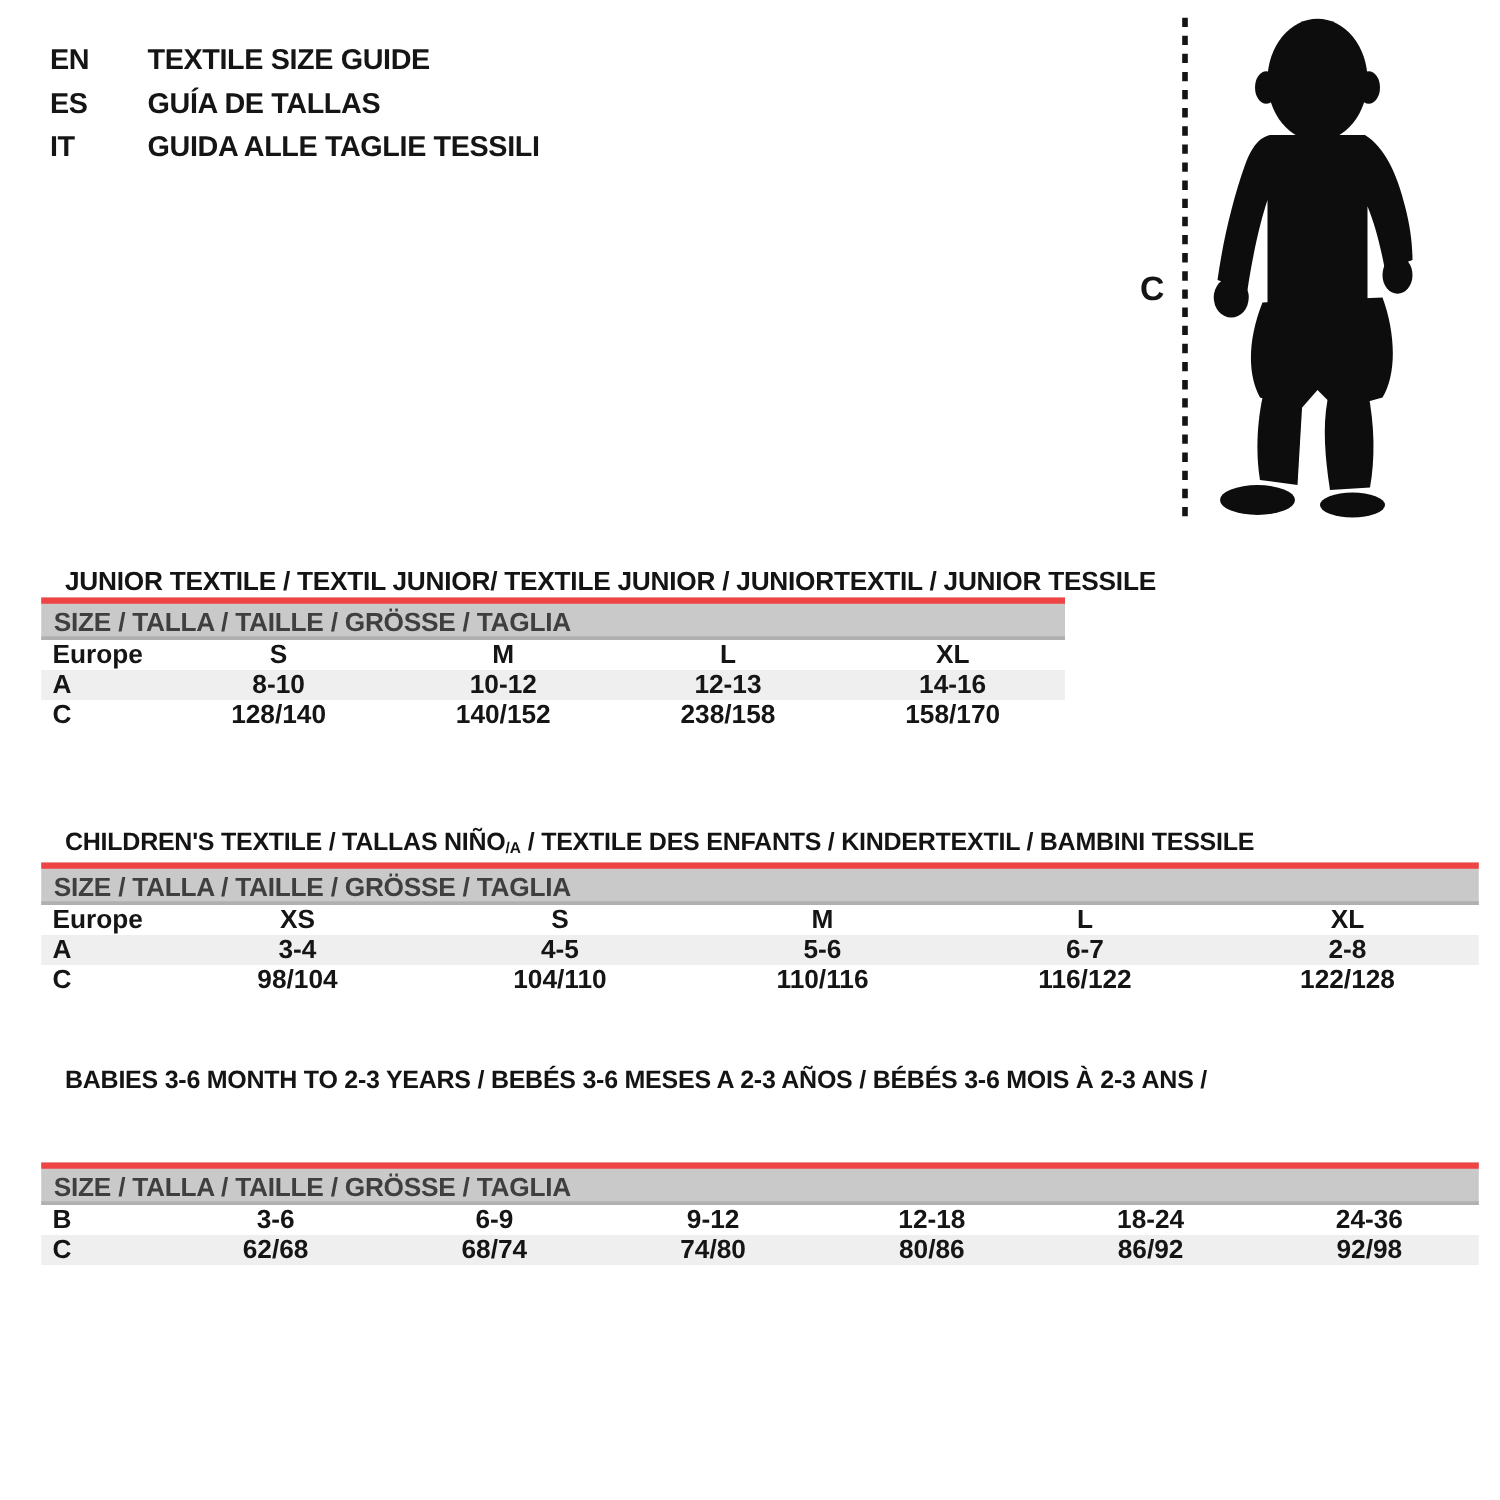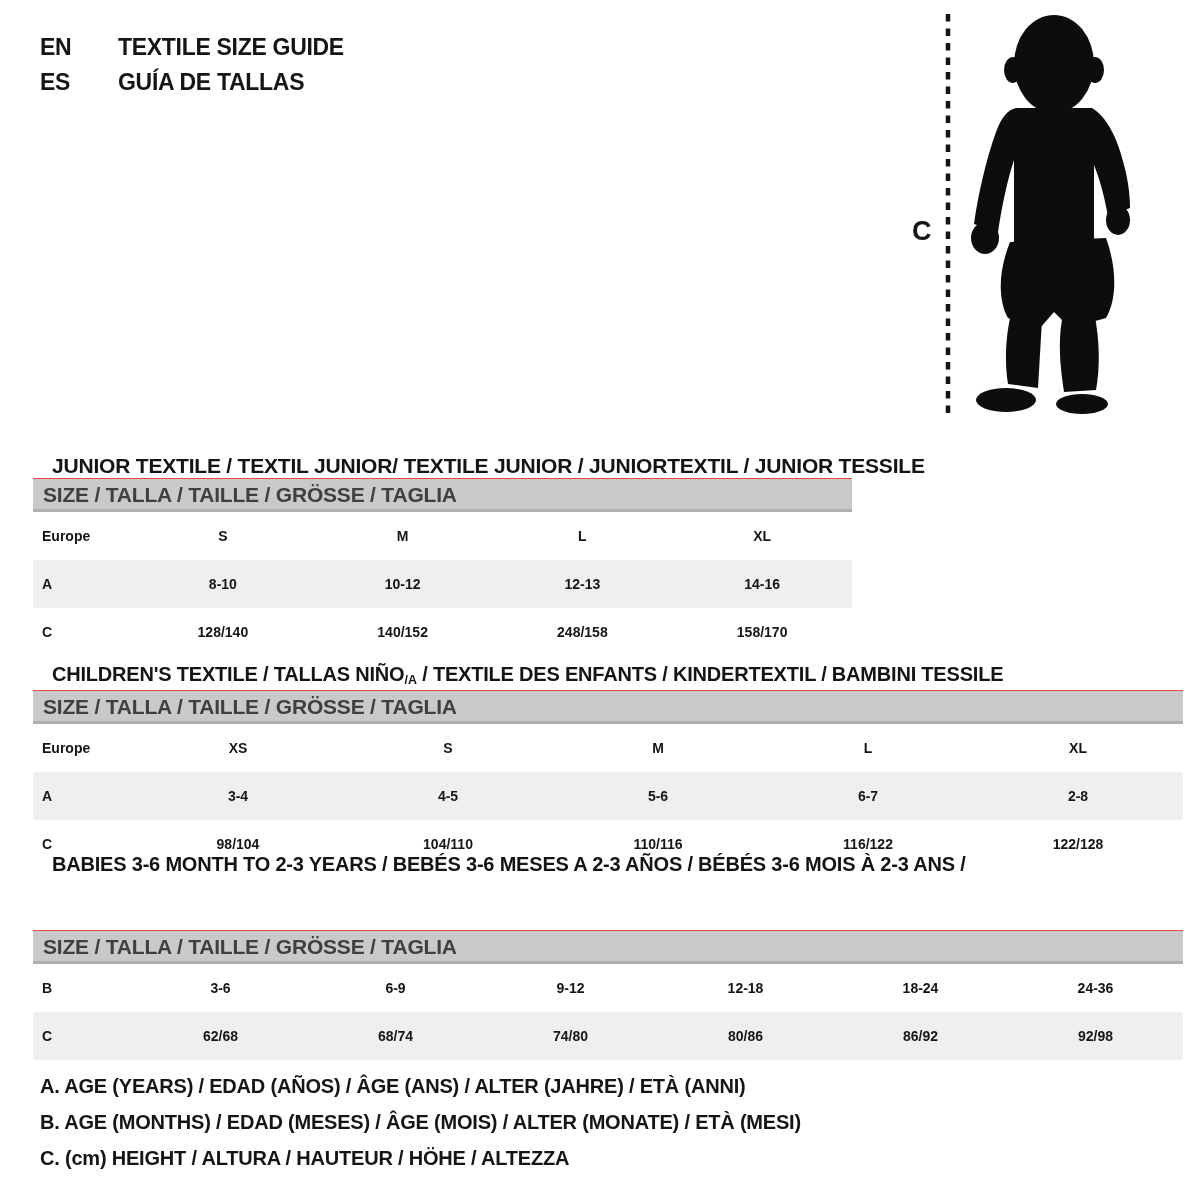--- a/index.html
+++ b/index.html
@@ -24,44 +24,48 @@
   #head-babies{left:36px;top:832px;line-height:33px;}
   .sec-head .line{display:block;}
   .subsup{font-size:0.62em;vertical-align:-0.22em;letter-spacing:0;}
   
   .table{position:absolute;left:33px;}
   #table-0{top:478px;width:819px;}
   #table-1{top:690px;width:1150px;}
   #table-2{top:930px;width:1150px;}
   .size-bar{
     height:34px;line-height:31px;box-sizing:border-box;background:#c9c9c9;
-    border-bottom:3px solid #b0b0b0;border-top:1px solid #ef4444;
+    border-bottom:3px solid #b0b0b0;border-top:5px solid #ef4444;
     color:#3f3f3f;font-size:21px;padding-left:10px;letter-spacing:-0.2px;
   }
-  .trow{display:flex;height:48px;align-items:center;font-size:14px;background:#ffffff;}
+  .trow{display:flex;height:24px;align-items:center;font-size:21px;background:#ffffff;}
   .trow.shaded{background:#efefef;}
   .tlabel{width:100px;flex:0 0 100px;padding-left:9px;box-sizing:border-box;}
   .tcell{flex:1;text-align:center;}
   
   .legend{position:absolute;left:40px;top:1068px;font-size:20px;letter-spacing:-0.2px;}
   .legend-line{height:36px;line-height:36px;white-space:nowrap;}
 </style>
 </head>
 <body>
 
 <div class="canvas">
 
   <div class="lang-list">
     <div class="lang-row">
       <span class="lang-code">EN</span>
       <span class="lang-title">TEXTILE SIZE GUIDE</span>
     </div>
     <div class="lang-row">
       <span class="lang-code">ES</span>
       <span class="lang-title">GUÍA DE TALLAS</span>
+    </div>
+    <div class="lang-row">
+      <span class="lang-code">IT</span>
+      <span class="lang-title">GUIDA ALLE TAGLIE TESSILI</span>
     </div>
   </div>
 
   <svg class="measure-line" viewBox="0 0 8 402" preserveAspectRatio="none">
     <line x1="4" y1="0" x2="4" y2="402" stroke="#141414" stroke-width="4.5" stroke-dasharray="7.5 7"></line>
   </svg>
   <div class="measure-label">C</div>
 
   <svg class="baby" viewBox="0 0 190 408">
     <g fill="#0d0d0d">
@@ -93,21 +97,21 @@
         <div class="tlabel">A</div>
         <div class="tcell">8-10</div>
         <div class="tcell">10-12</div>
         <div class="tcell">12-13</div>
         <div class="tcell">14-16</div>
       </div>
       <div class="trow">
         <div class="tlabel">C</div>
         <div class="tcell">128/140</div>
         <div class="tcell">140/152</div>
-        <div class="tcell">248/158</div>
+        <div class="tcell">238/158</div>
         <div class="tcell">158/170</div>
       </div>
     </div>
 
   <h2 class="sec-head" id="head-children"><span>CHILDREN'S TEXTILE / TALLAS NIÑO</span><span class="subsup">/A</span><span> / TEXTILE DES ENFANTS / KINDERTEXTIL / BAMBINI TESSILE</span></h2>
   <div class="table" id="table-1">
       <div class="size-bar">SIZE / TALLA / TAILLE / GRÖSSE / TAGLIA</div>
       <div class="trow">
         <div class="tlabel">Europe</div>
         <div class="tcell">XS</div>
@@ -152,19 +156,14 @@
         <div class="tlabel">C</div>
         <div class="tcell">62/68</div>
         <div class="tcell">68/74</div>
         <div class="tcell">74/80</div>
         <div class="tcell">80/86</div>
         <div class="tcell">86/92</div>
         <div class="tcell">92/98</div>
       </div>
     </div>
 
-  <div class="legend">
-    <div class="legend-line">A. AGE (YEARS) / EDAD (AÑOS) / ÂGE (ANS) / ALTER (JAHRE) / ETÀ (ANNI)</div>
-    <div class="legend-line">B. AGE (MONTHS) / EDAD (MESES) / ÂGE (MOIS) / ALTER (MONATE) / ETÀ (MESI)</div>
-    <div class="legend-line">C. (cm) HEIGHT / ALTURA / HAUTEUR / HÖHE / ALTEZZA</div>
-  </div>
 
 </div>
 
 </body></html>

